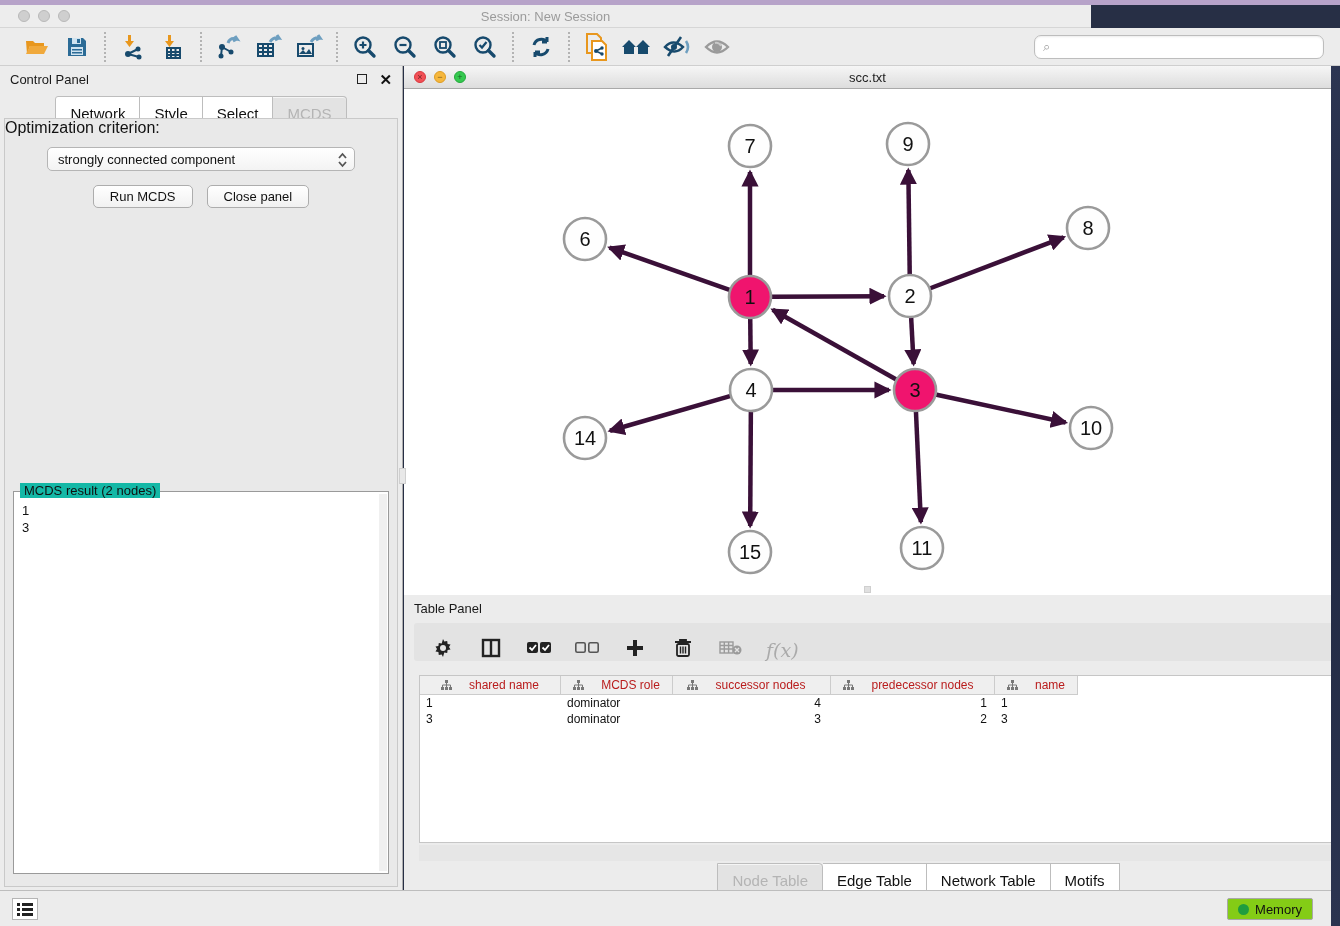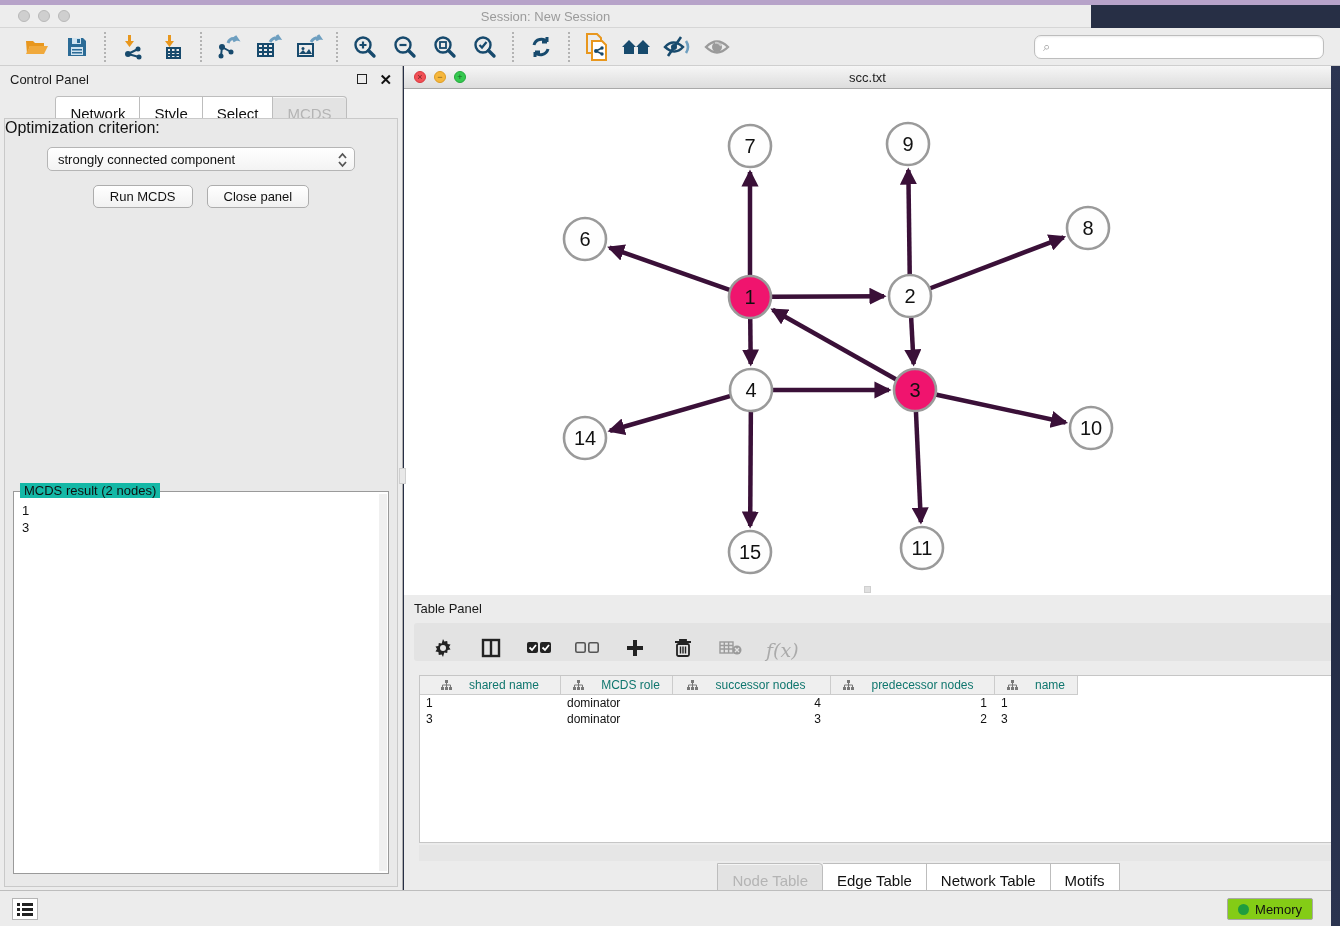--- a/index.html
+++ b/index.html
@@ -62,21 +62,21 @@
   .node-label { font-size:20px; fill:#111; }
 
   
   .table-panel { position:absolute; left:404px; top:595px; width:1029px; height:295px; background:#ececec; }
   .tp-toolbar { position:absolute; left:10px; right:10px; top:28px; height:38px; background:#e3e3e3; border-radius:3px; display:flex; align-items:flex-end; gap:22px; padding:0 16px; }
   .tp-icon { display:flex; align-items:center; justify-content:center; width:26px; height:26px; }
   .fx { font-family:"DejaVu Serif", serif; font-style:italic; font-size:19px; color:#aaa; }
 
   .ntable { position:absolute; left:15px; top:80px; right:14px; height:168px; background:#fff; border:1px solid #c6c6c6; }
   .thead { display:flex; height:19px; }
-  .th { background:#efefef; border-right:1px solid #cccccc; border-bottom:1px solid #cccccc; display:flex; align-items:center; justify-content:center; gap:17px; font-size:12px; color:#0f766e; }
+  .th { background:#efefef; border-right:1px solid #cccccc; border-bottom:1px solid #cccccc; display:flex; align-items:center; justify-content:center; gap:17px; font-size:12px; color:#b91c1c; }
   .trow { display:flex; height:16px; }
   .tcell { font-size:12px; color:#111; padding:1px 6px; overflow:hidden; white-space:nowrap; }
   .c0 { width:141px; } .c1 { width:112px; } .c2 { width:158px; text-align:right; padding-right:10px; } .c3 { width:164px; text-align:right; padding-right:8px; } .c4 { width:83px; }
   .sort-ico { display:inline-block; }
 
   .tp-scrollstrip { position:absolute; left:15px; right:14px; top:250px; height:16px; background:#e6e6e6; }
   .tp-tabs { position:absolute; left:0; right:0; top:268px; display:flex; justify-content:center; }
 
   
   .statusbar { position:absolute; left:0; top:890px; width:1331px; height:36px; background:#ececec; border-top:1px solid #bdbdbd; }

